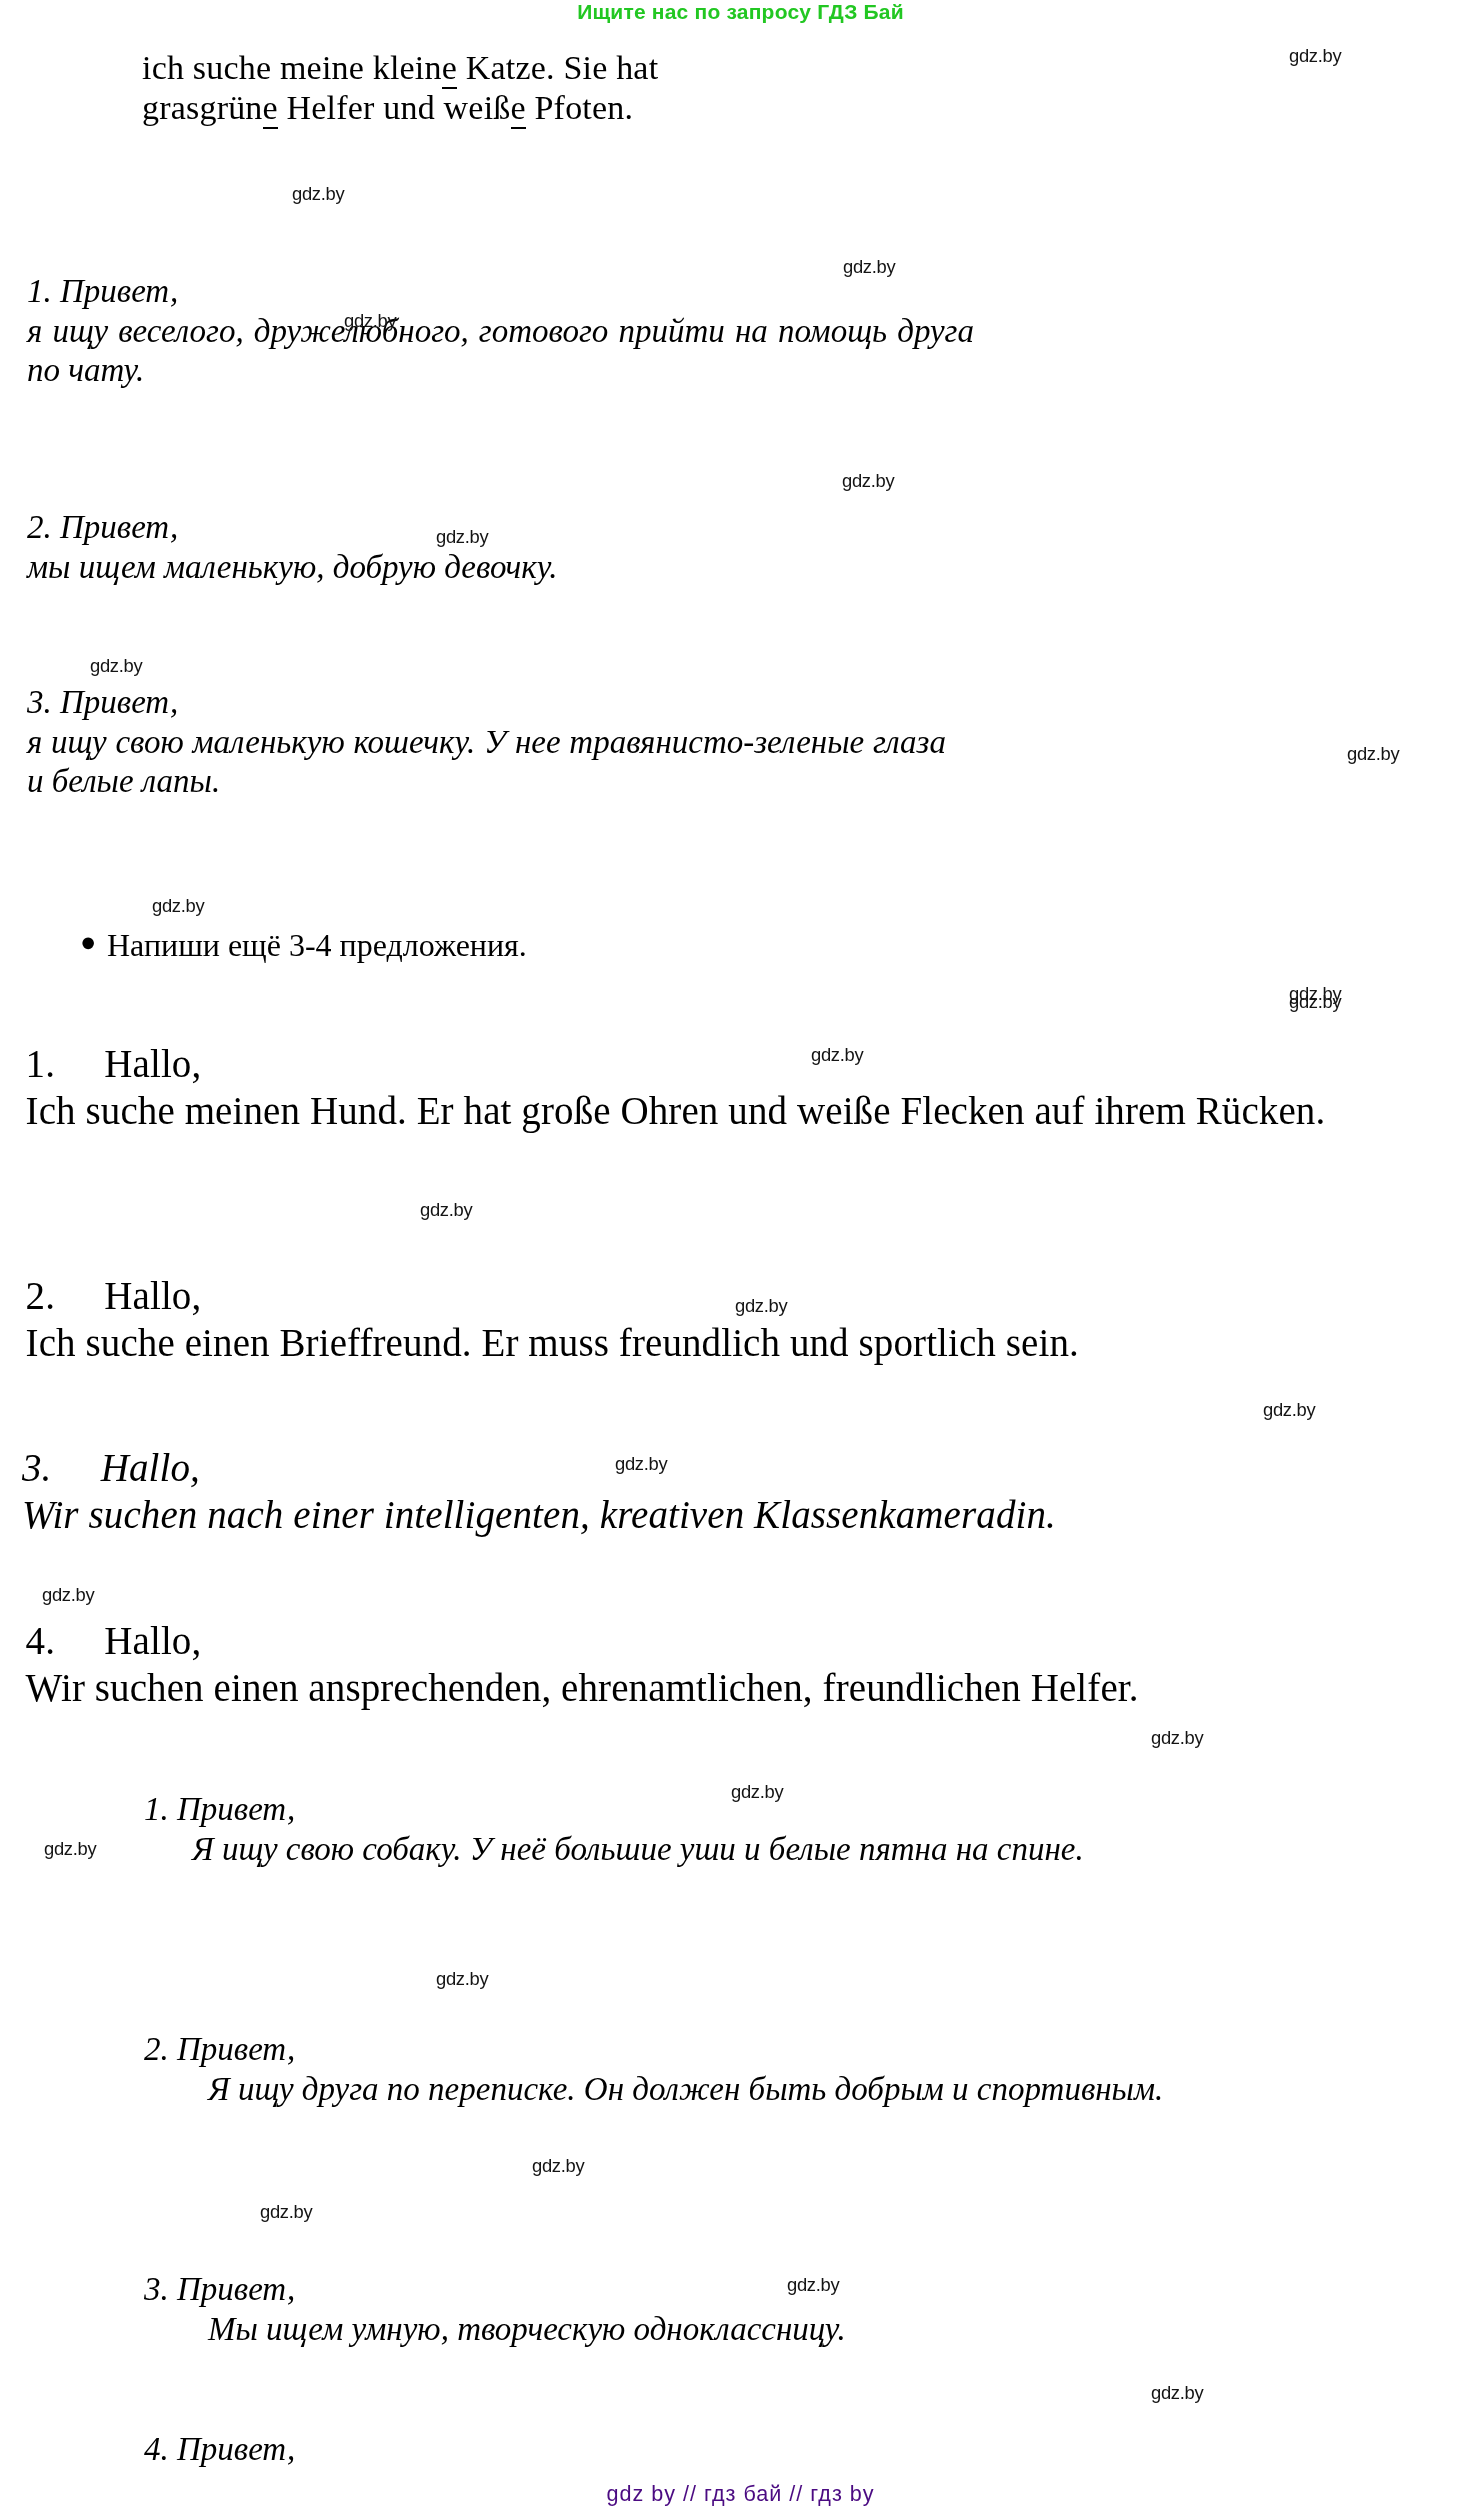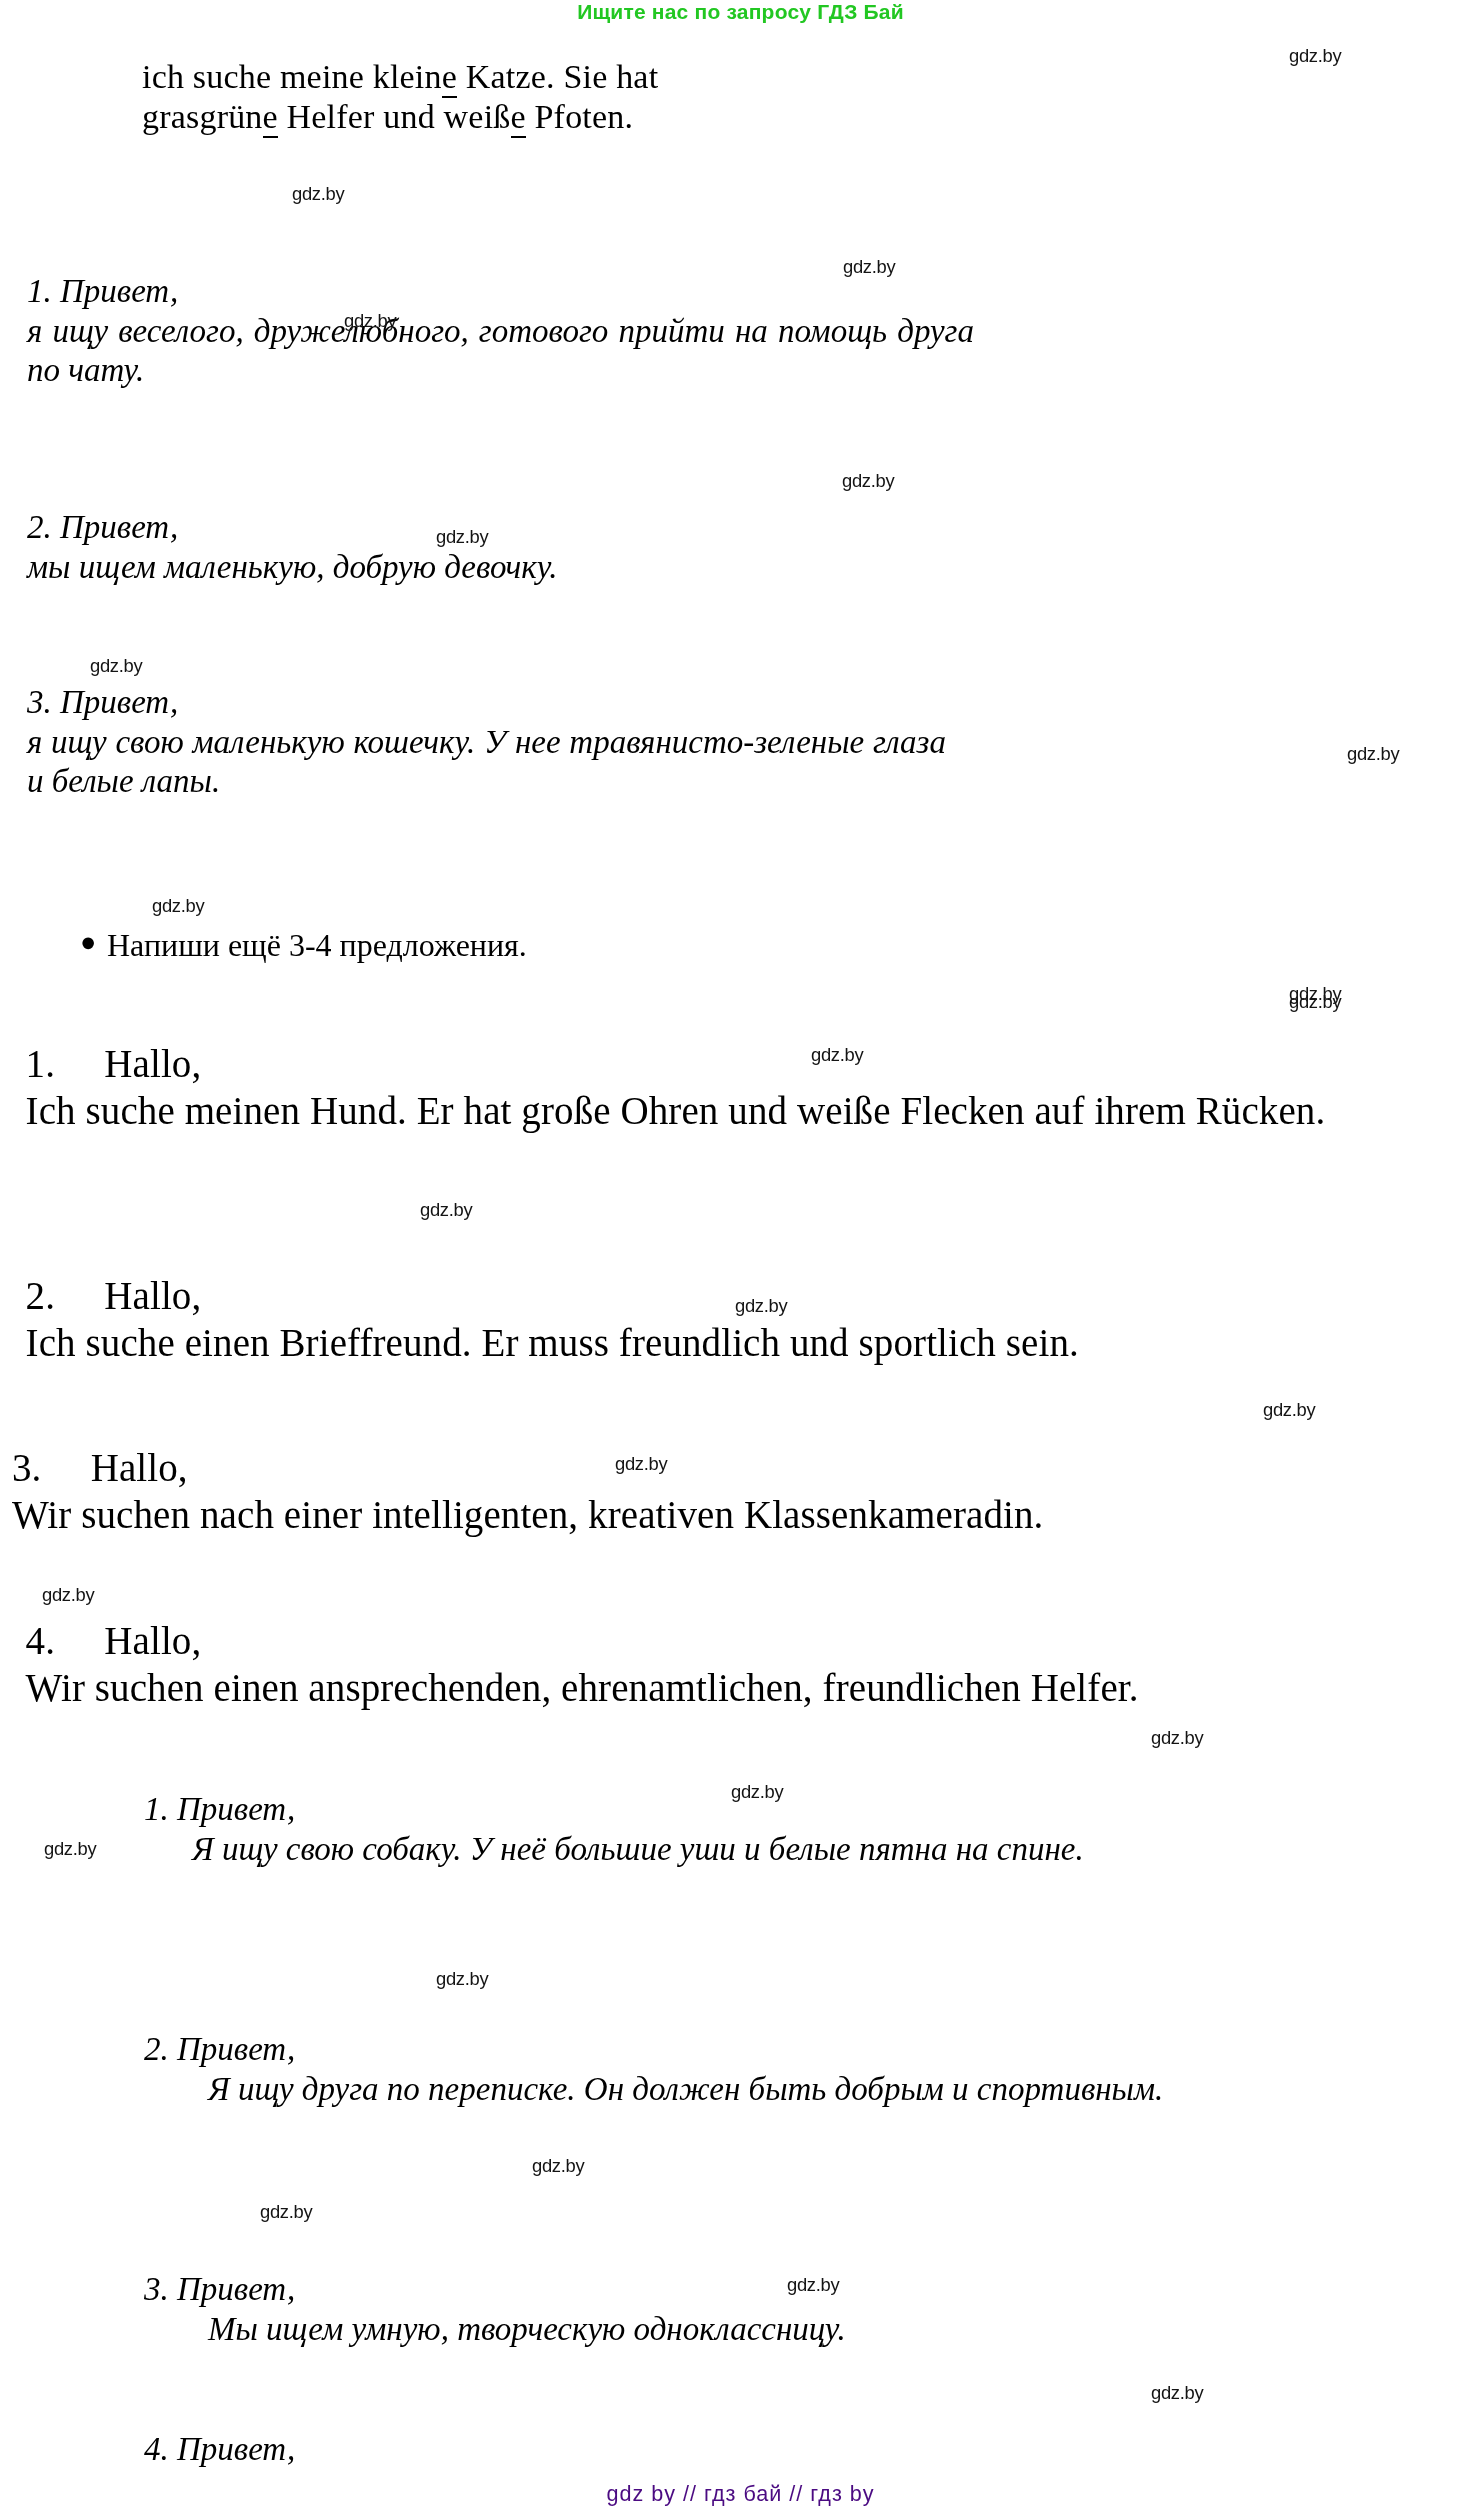--- a/index.html
+++ b/index.html
@@ -63,21 +63,20 @@
     position: absolute;
     font-family: "Liberation Serif", serif;
     color: #000000;
   }
 
   
   .de-top {
     font-size: 34px;
     line-height: 1.18;
     letter-spacing: 0.2px;
-    margin-top: 9px;
   }
   .de-top u {
     text-decoration: none;
     border-bottom: 2.4px solid #000;
     padding-bottom: 0.8px;
   }
 
   
   .bullet-row {
     position: absolute;
@@ -165,21 +164,21 @@
   <div class="de-item" style="left:25.6px; top:1041px; width:1436px;">
     <span class="lbl">1.     Hallo,</span>
     <span class="body">Ich suche meinen Hund. Er hat große Ohren und weiße Flecken auf ihrem Rücken.</span>
   </div>
 
   <div class="de-item" style="left:25.6px; top:1273px; width:1359px;">
     <span class="lbl">2.     Hallo,</span>
     <span class="body nojust">Ich suche einen Brieffreund. Er muss freundlich und sportlich sein.</span>
   </div>
 
-  <div class="de-item" style="left:12px; top:1445px; width:1359px;">
+  <div class="de-item" style="left:22px; top:1445px; width:1359px;font-style:italic;">
     <span class="lbl">3.     Hallo,</span>
     <span class="body nojust">Wir suchen nach einer intelligenten, kreativen Klassenkameradin.</span>
   </div>
 
   <div class="de-item" style="left:25.6px; top:1618px; width:1391px;">
     <span class="lbl">4.     Hallo,</span>
     <span class="body nojust">Wir suchen einen ansprechenden, ehrenamtlichen, freundlichen Helfer.</span>
   </div>
 
   <div class="ru-item" style="left:144px; top:1790px; width:1306px;">

